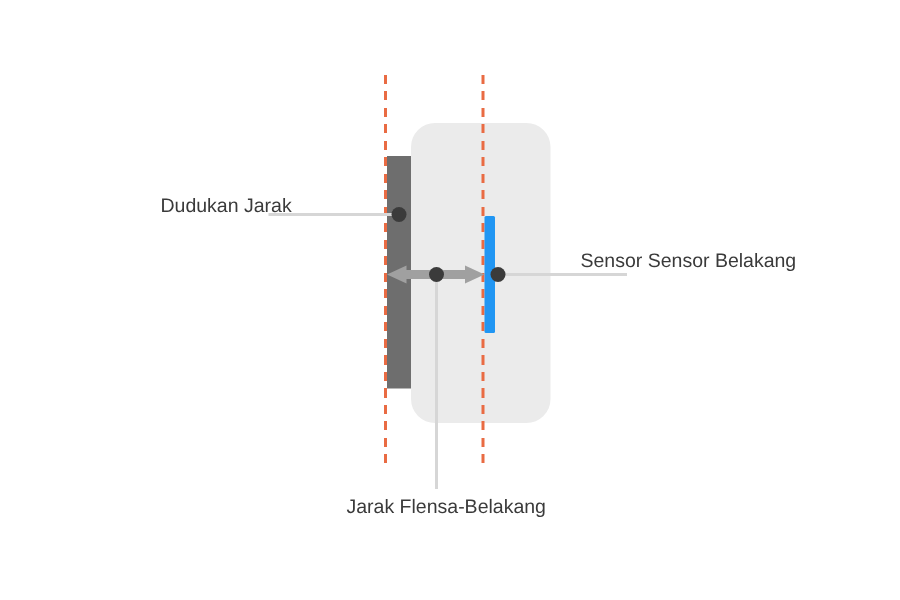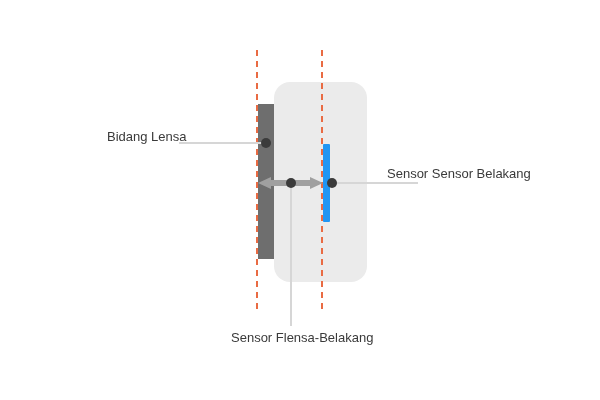--- a/index.html
+++ b/index.html
@@ -137,17 +137,17 @@
   <div class="abs leader distance-leader"></div>
 
   <div class="abs arrow-shaft"></div>
   <div class="abs arrow-head left"></div>
   <div class="abs arrow-head right"></div>
 
   <div class="abs dot mount-dot"></div>
   <div class="abs dot distance-dot"></div>
   <div class="abs dot sensor-dot"></div>
 
-  <div class="abs label mount-label">Bidang Lensa</div>
+  <div class="abs label mount-label">Dudukan Jarak</div>
   <div class="abs label sensor-label">Sensor Sensor Belakang</div>
-  <div class="abs label distance-label">Sensor Flensa-Belakang</div>
+  <div class="abs label distance-label">Jarak Flensa-Belakang</div>
 
 </div>
 
 </body></html>

